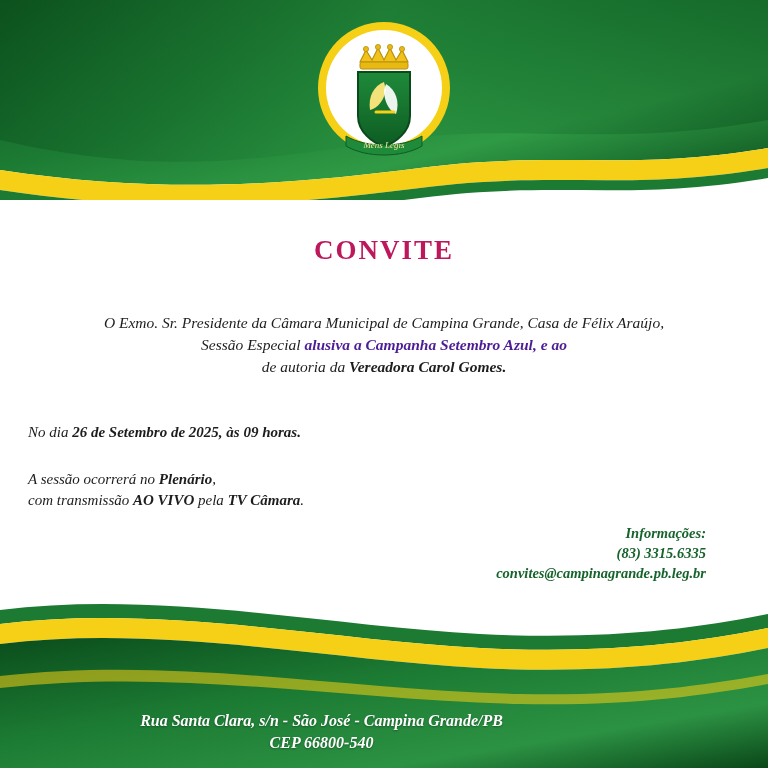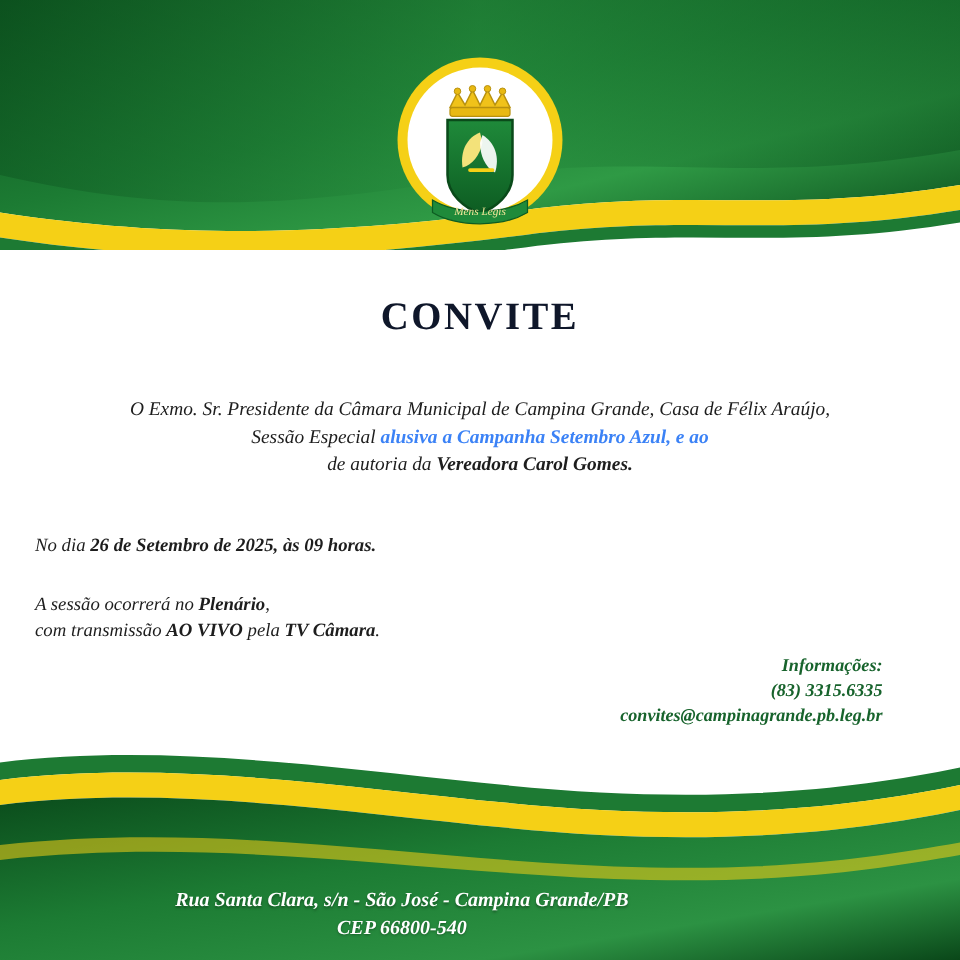--- a/index.html
+++ b/index.html
@@ -38,56 +38,56 @@
     bottom: 0;
     width: 768px;
     height: 170px;
     overflow: hidden;
   }
 
   
   .crest-wrap {
     position: absolute;
     left: 50%;
-    top: 44px;
+    top: 20px;
     transform: translateX(-50%);
     width: 136px;
     height: 136px;
     z-index: 40;
   }
 
   
   .content {
     position: absolute;
     left: 0;
     top: 205px;
     width: 768px;
     z-index: 20;
   }
   .title {
     text-align: center;
     font-family: "Liberation Serif", serif;
     font-weight: bold;
-    font-size: 31px;
+    font-size: 27px;
     letter-spacing: 2px;
-    color: #0f172a;
+    color: #be185d;
     margin-top: 30px;
   }
   .invite-body {
     text-align: center;
     margin-top: 46px;
     font-size: 15.5px;
     line-height: 22px;
     color: #1d1d1d;
     font-style: italic;
     font-family: "Liberation Serif", serif;
   }
   .invite-body .line { display: block; }
   .b { font-weight: bold; }
-  .green { color: #3b82f6; font-weight: bold; }
+  .green { color: #4c1d95; font-weight: bold; }
 
   .details {
     margin-top: 44px;
     padding-left: 28px;
     font-size: 15px;
     line-height: 21px;
     color: #1d1d1d;
     font-style: italic;
     font-family: "Liberation Serif", serif;
   }

